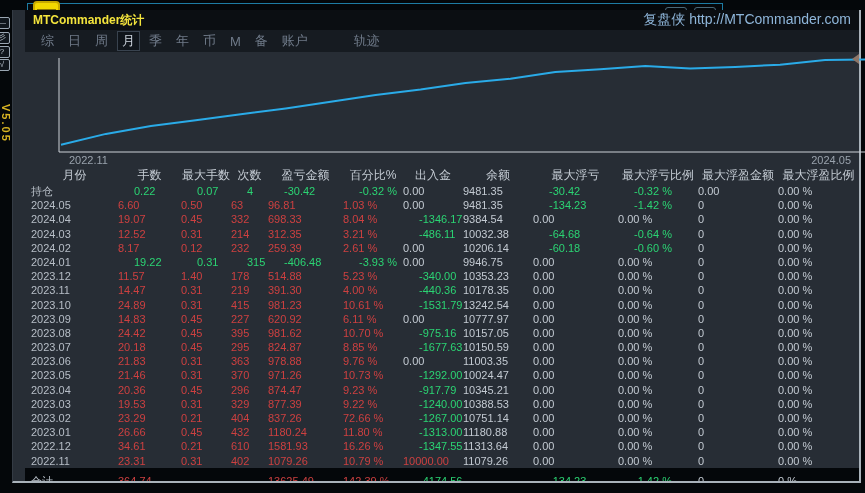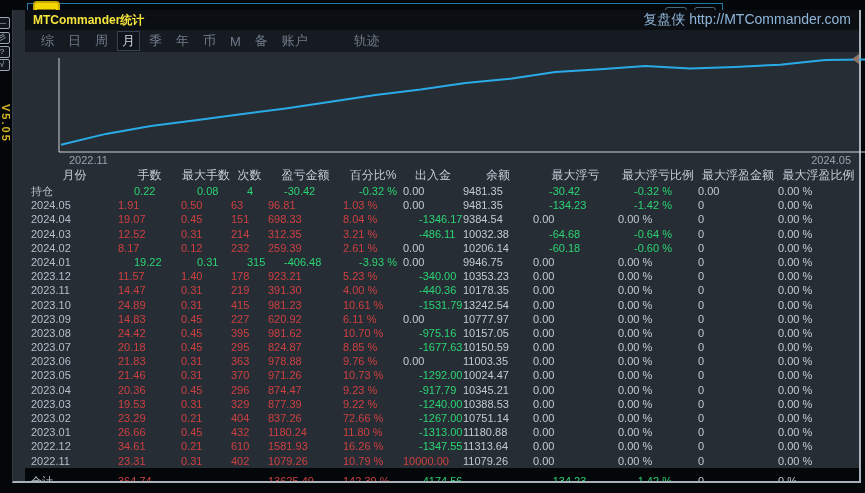--- a/index.html
+++ b/index.html
@@ -111,48 +111,48 @@
           <span>出入金</span>
           <span>余额</span>
           <span>最大浮亏</span>
           <span>最大浮亏比例</span>
           <span>最大浮盈金额</span>
           <span>最大浮盈比例</span>
         </div>
       <div style="display:contents"><div class="trow">
             <span class="cell c-month">持仓</span>
             <span class="cell c-green">0.22</span>
-            <span class="cell c-green">0.08</span>
+            <span class="cell c-green">0.07</span>
             <span class="cell c-green">4</span>
             <span class="cell c-green">-30.42</span>
             <span class="cell c-green">-0.32 %</span>
             <span class="cell c-lite">0.00</span>
             <span class="cell c-lite">9481.35</span>
             <span class="cell c-green">-30.42</span>
             <span class="cell c-green">-0.32 %</span>
             <span class="cell c-lite">0.00</span>
             <span class="cell c-lite">0.00 %</span>
           </div><div class="trow">
             <span class="cell c-month">2024.05</span>
-            <span class="cell c-red">1.91</span>
+            <span class="cell c-red">6.60</span>
             <span class="cell c-red">0.50</span>
             <span class="cell c-red">63</span>
             <span class="cell c-red">96.81</span>
             <span class="cell c-red">1.03 %</span>
             <span class="cell c-lite">0.00</span>
             <span class="cell c-lite">9481.35</span>
             <span class="cell c-green">-134.23</span>
             <span class="cell c-green">-1.42 %</span>
             <span class="cell c-lite">0</span>
             <span class="cell c-lite">0.00 %</span>
           </div><div class="trow">
             <span class="cell c-month">2024.04</span>
             <span class="cell c-red">19.07</span>
             <span class="cell c-red">0.45</span>
-            <span class="cell c-red">151</span>
+            <span class="cell c-red">332</span>
             <span class="cell c-red">698.33</span>
             <span class="cell c-red">8.04 %</span>
             <span class="cell c-green">-1346.17</span>
             <span class="cell c-lite">9384.54</span>
             <span class="cell c-lite">0.00</span>
             <span class="cell c-lite">0.00 %</span>
             <span class="cell c-lite">0</span>
             <span class="cell c-lite">0.00 %</span>
           </div><div class="trow">
             <span class="cell c-month">2024.03</span>
@@ -191,21 +191,21 @@
             <span class="cell c-lite">9946.75</span>
             <span class="cell c-lite">0.00</span>
             <span class="cell c-lite">0.00 %</span>
             <span class="cell c-lite">0</span>
             <span class="cell c-lite">0.00 %</span>
           </div><div class="trow">
             <span class="cell c-month">2023.12</span>
             <span class="cell c-red">11.57</span>
             <span class="cell c-red">1.40</span>
             <span class="cell c-red">178</span>
-            <span class="cell c-red">923.21</span>
+            <span class="cell c-red">514.88</span>
             <span class="cell c-red">5.23 %</span>
             <span class="cell c-green">-340.00</span>
             <span class="cell c-lite">10353.23</span>
             <span class="cell c-lite">0.00</span>
             <span class="cell c-lite">0.00 %</span>
             <span class="cell c-lite">0</span>
             <span class="cell c-lite">0.00 %</span>
           </div><div class="trow">
             <span class="cell c-month">2023.11</span>
             <span class="cell c-red">14.47</span>

